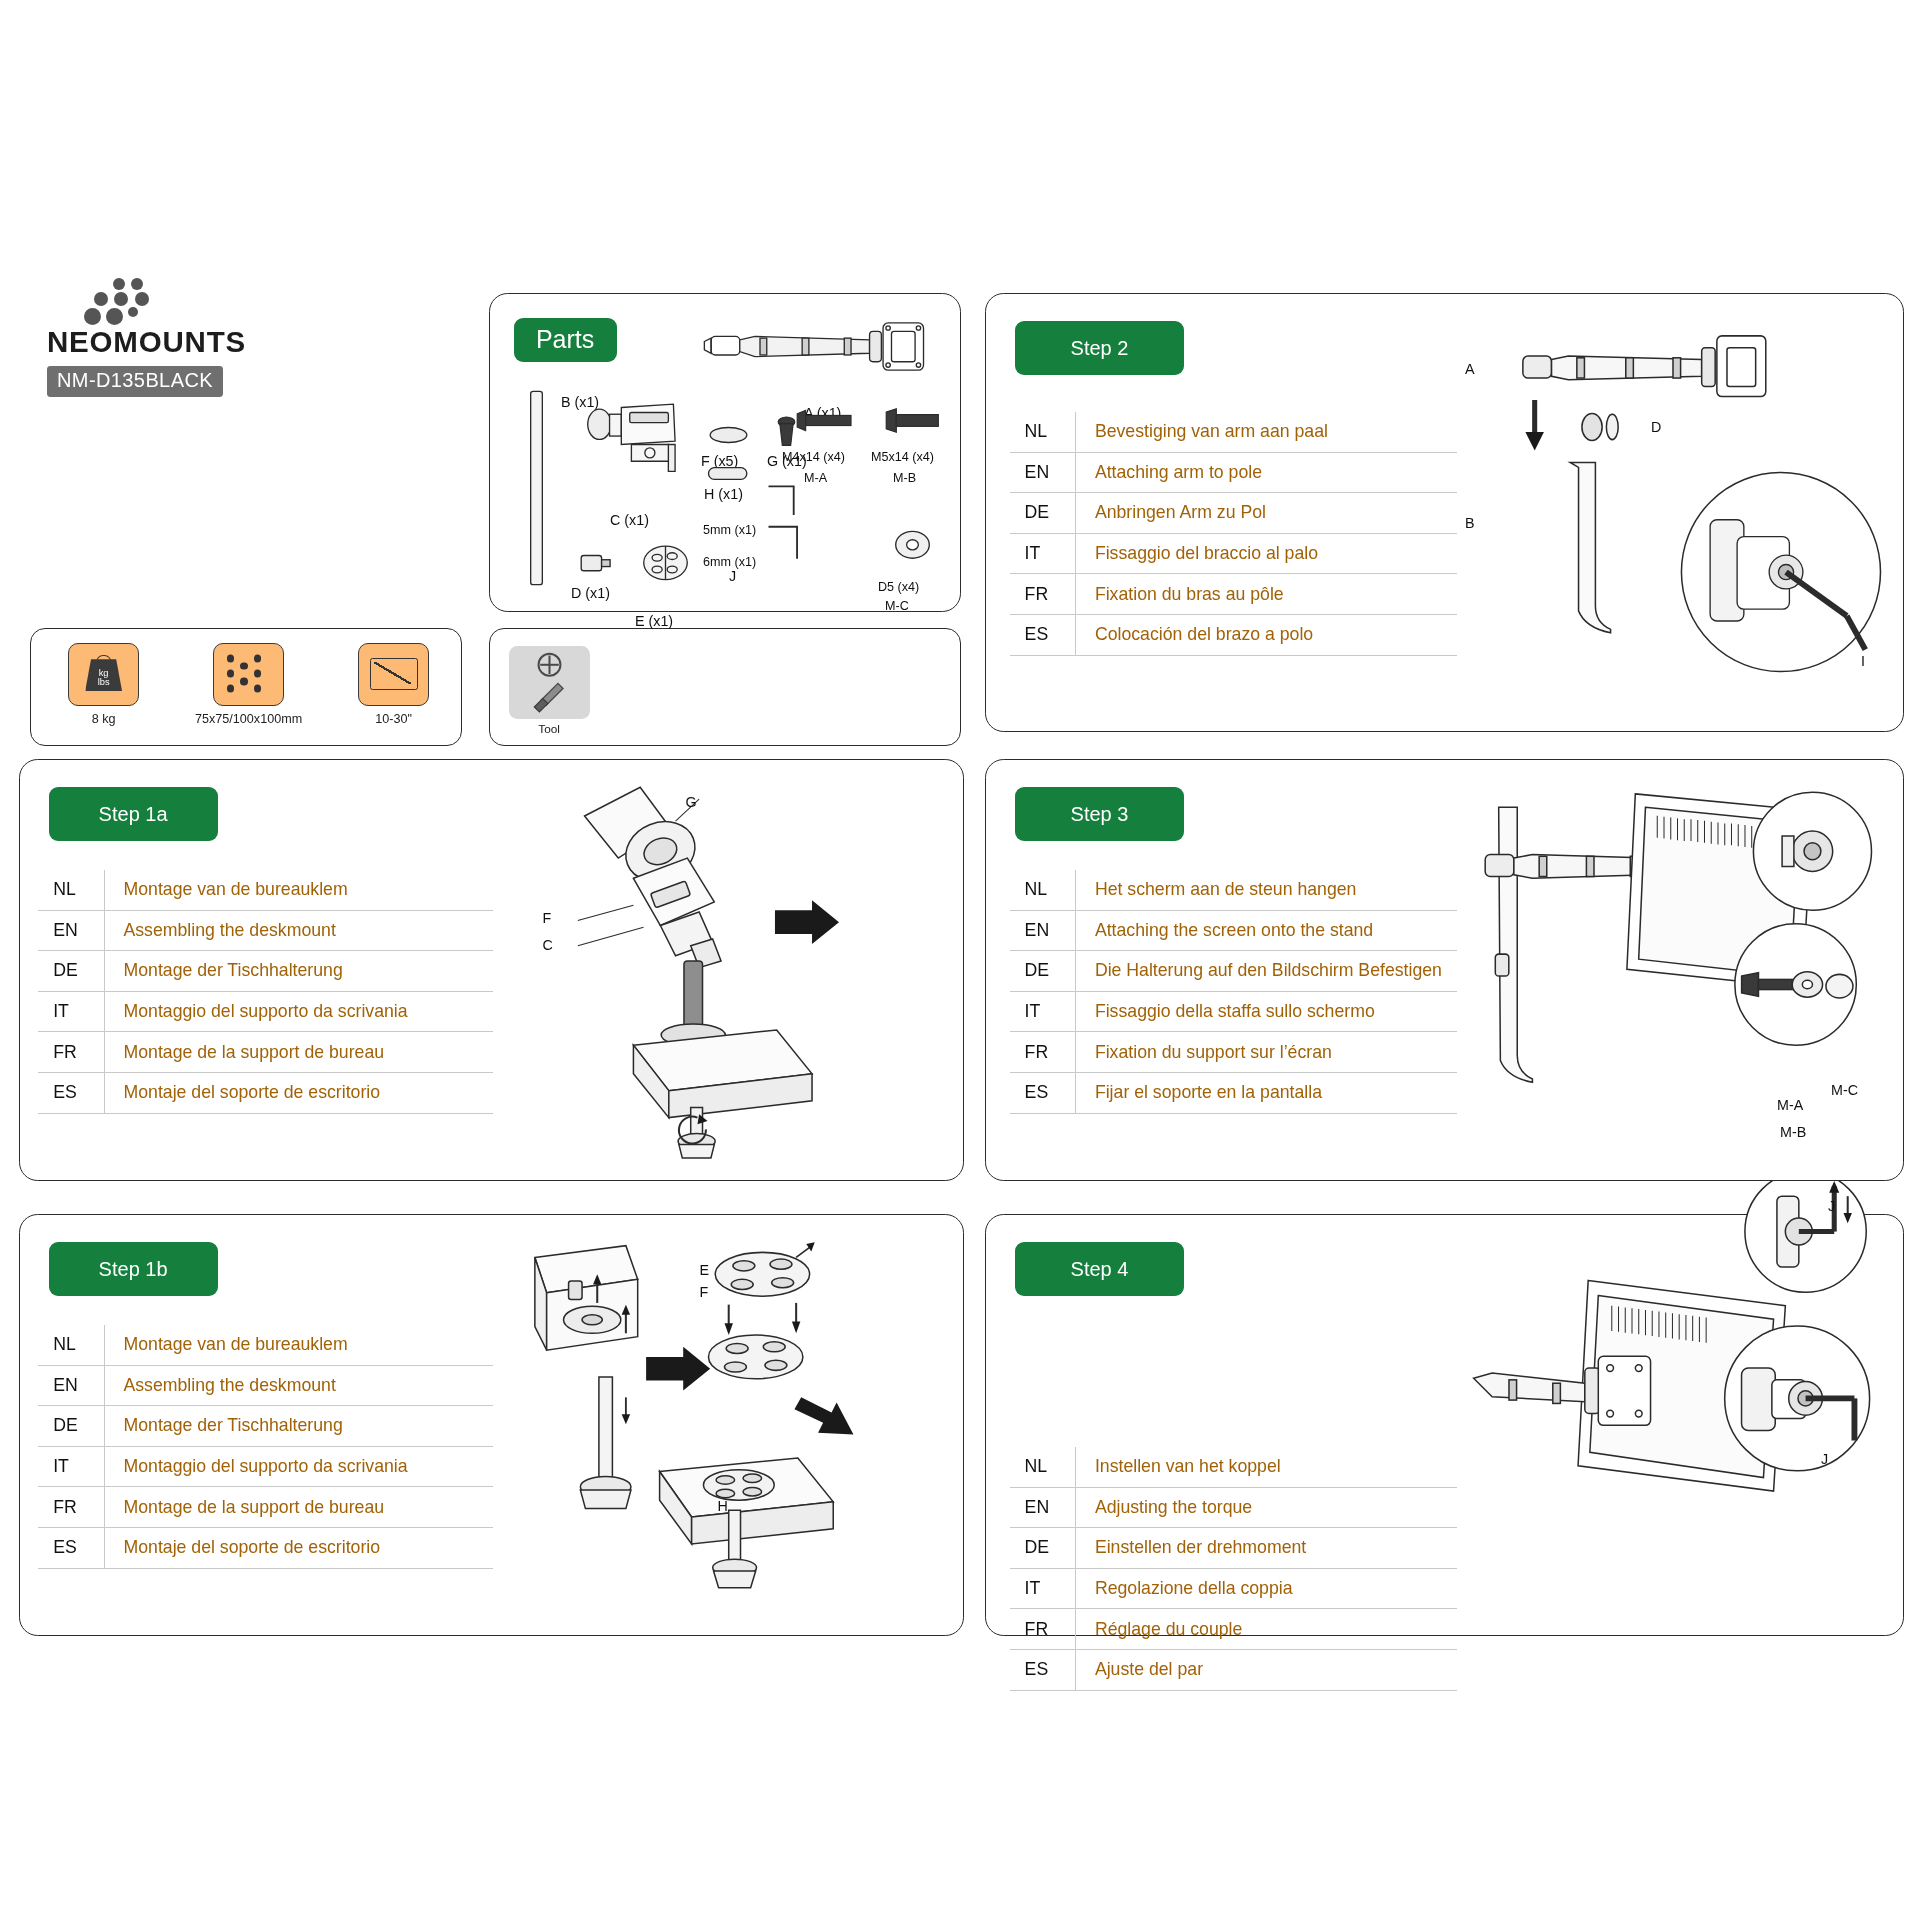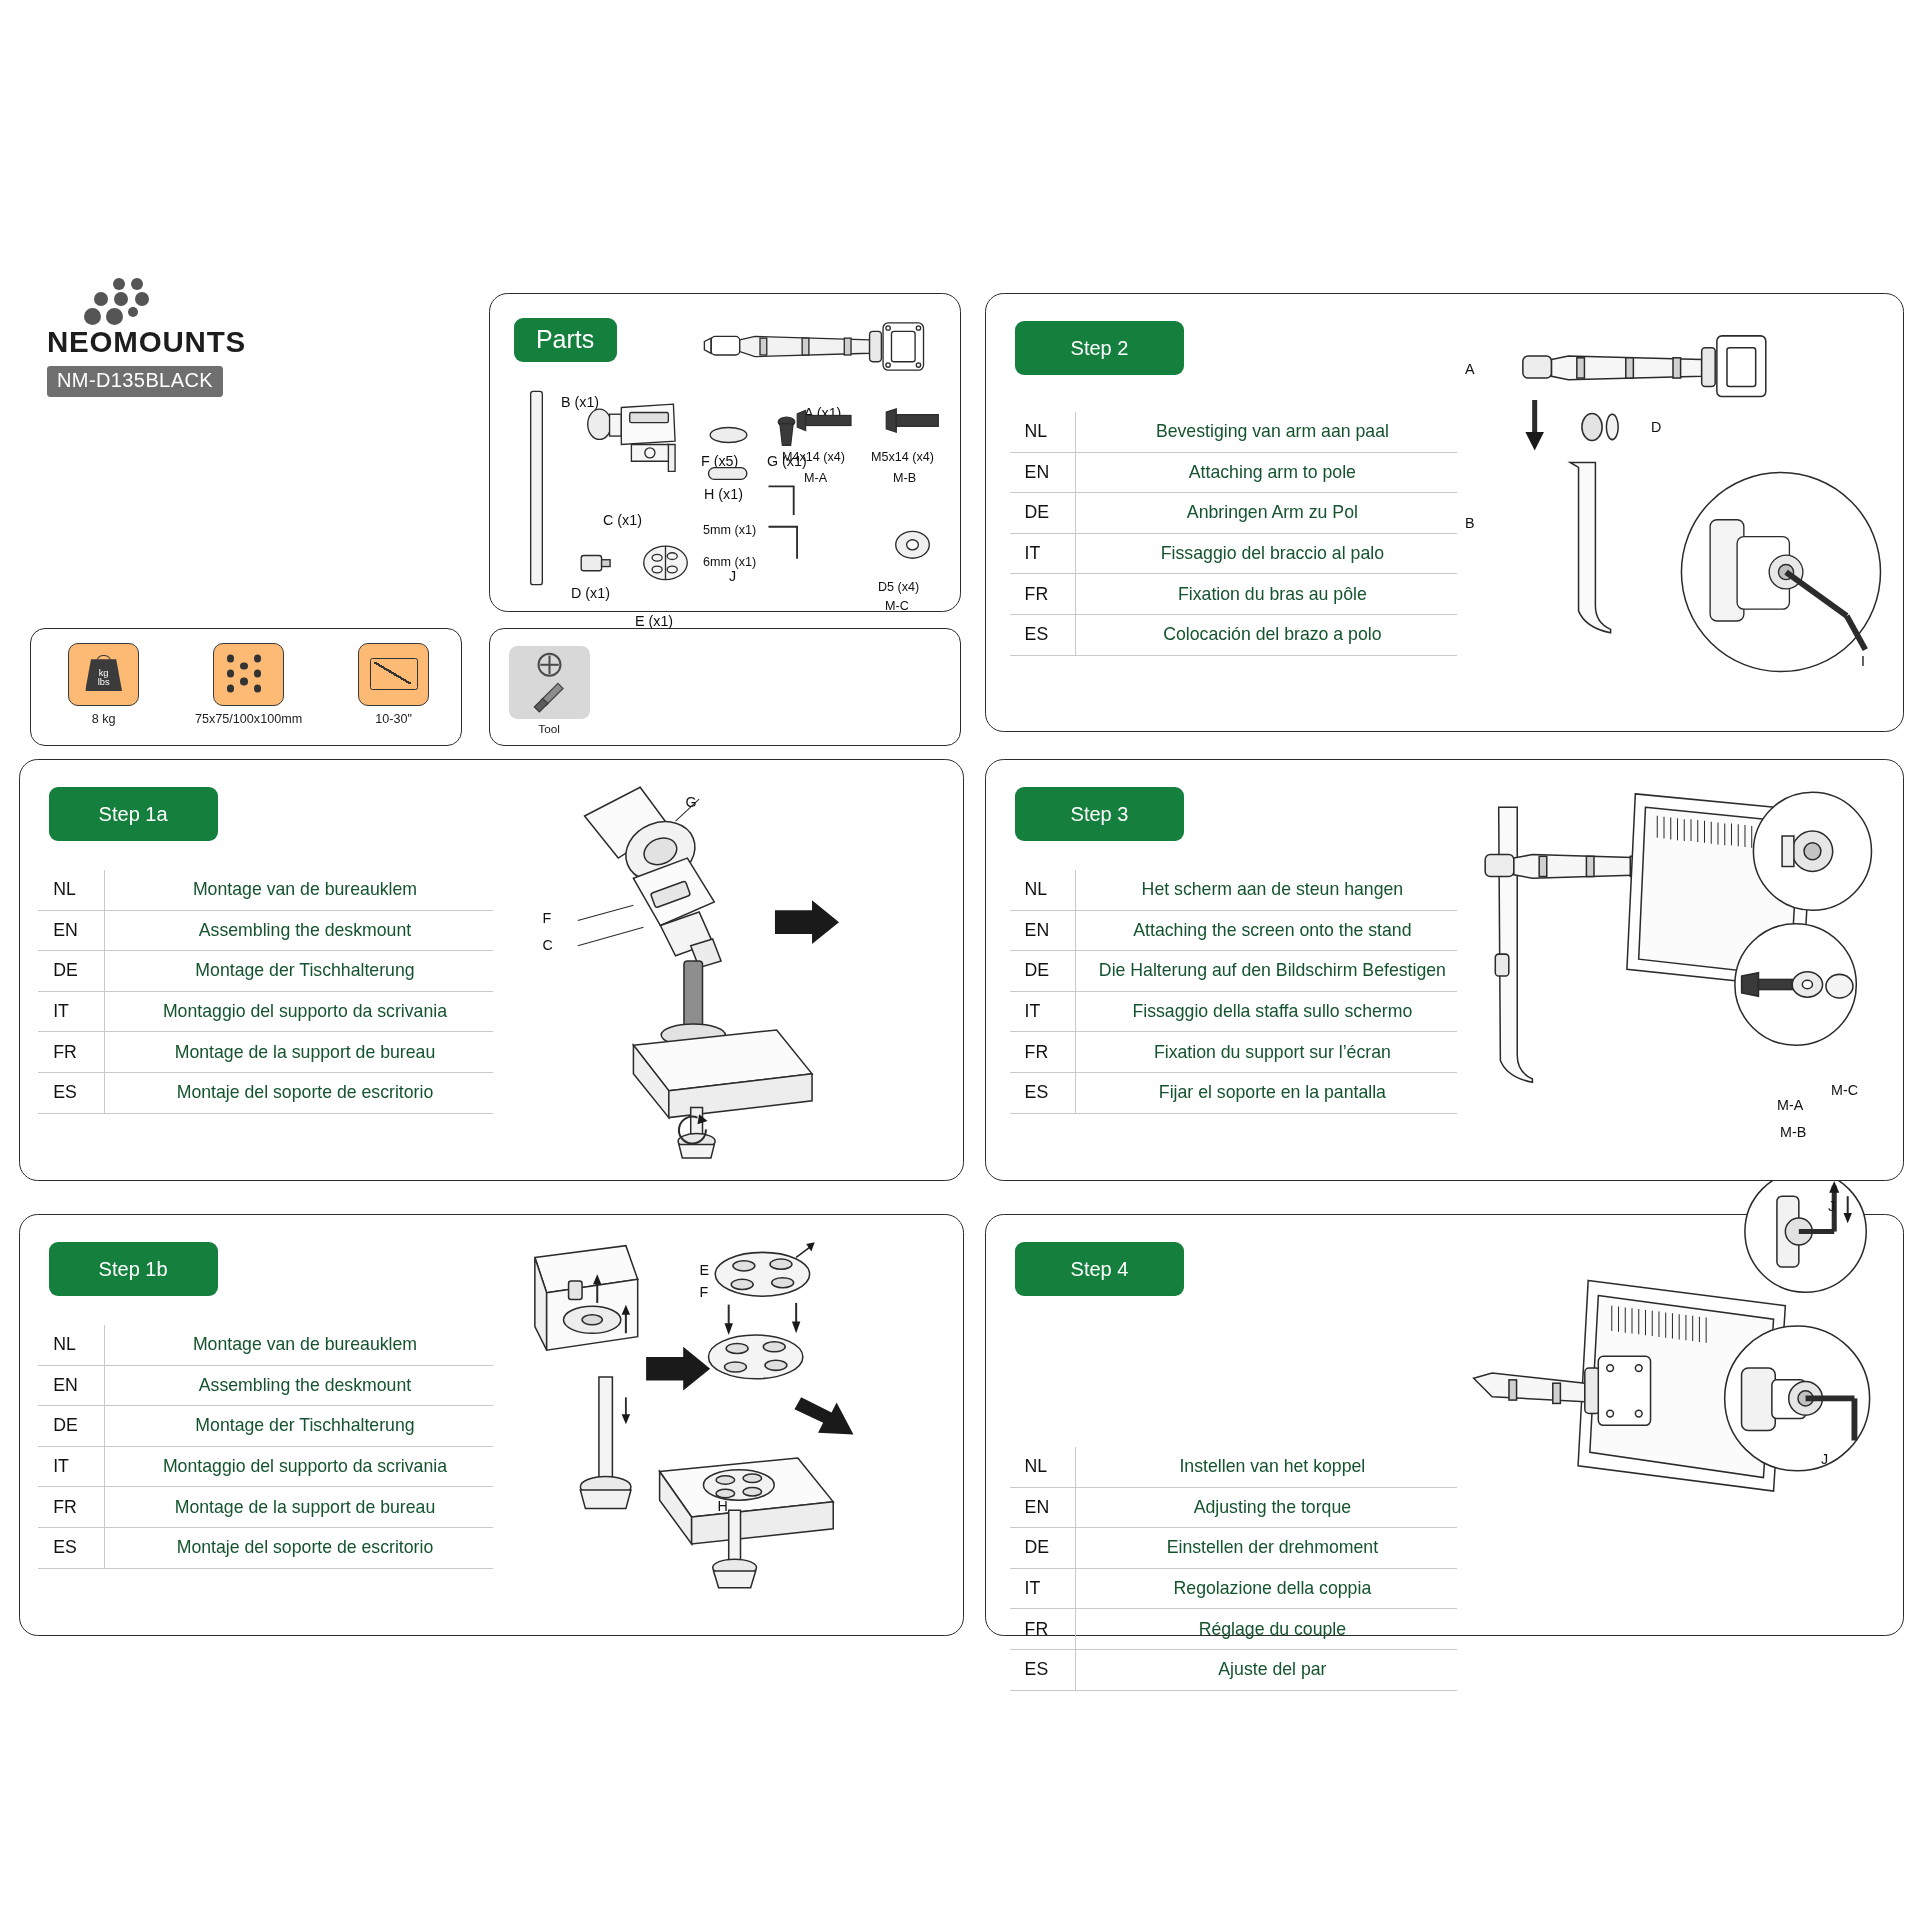--- a/index.html
+++ b/index.html
@@ -233,22 +233,21 @@
   }
   .lang-table tr:last-child td { border-bottom: 0.8px solid #c9c9c9; }
   .lang-table td.code {
     width: 44px;
     border-right: 0.8px solid #c9c9c9;
     padding-left: 15px;
     color: #111;
   }
   .lang-table td.txt {
     padding-left: 18.6px;
-    color: #14532d;
-    text-align: center;
+    color: #a16207;
   }
   .t-1a { left: 18.6px; top: 110px; width: 455px; }
   .t-1b { left: 18.6px; top: 110px; width: 455px; }
   .t-2  { left: 23.6px; top: 118px; width: 447px; }
   .t-3  { left: 23.6px; top: 110px; width: 447px; }
   .t-4  { left: 23.6px; top: 232px; width: 447px; }
 
   
   .art {
     position: absolute;
@@ -364,21 +363,21 @@
       <g fill="none" stroke="#2b2b2b" stroke-width="1.6">
         <ellipse cx="22" cy="30" rx="14" ry="18" fill="#ededed"></ellipse>
         <rect x="34" y="18" width="14" height="26" fill="#f6f6f6"></rect>
         <path d="M48 10 L110 6 L112 50 L48 54 Z" fill="#fafafa"></path>
         <rect x="58" y="16" width="46" height="12" rx="2" fill="#e0e0e0"></rect>
         <path d="M104 54 L112 54 L112 86 L104 86 Z" fill="#f0f0f0"></path>
         <path d="M60 54 L104 54 L104 74 L60 74 Z" fill="#f6f6f6"></path>
         <circle cx="82" cy="64" r="6"></circle>
       </g>
     </svg>
-    <div class="lbl" style="left:113px; top:218px;">C (x1)</div>
+    <div class="lbl" style="left:120px; top:218px;">C (x1)</div>
 
     <svg class="art" style="left:81px; top:253px;" width="51" height="34" viewBox="0 0 60 40">
       <g fill="none" stroke="#2b2b2b" stroke-width="1.6">
         <rect x="12" y="10" width="24" height="18" rx="3" fill="#ededed"></rect>
         <rect x="36" y="15" width="10" height="8" fill="#cfcfcf"></rect>
       </g>
     </svg>
     <div class="lbl" style="left:81px; top:291px;">D (x1)</div>
 
     <svg class="art" style="left:142px; top:245px;" width="67" height="51" viewBox="0 0 80 60">

